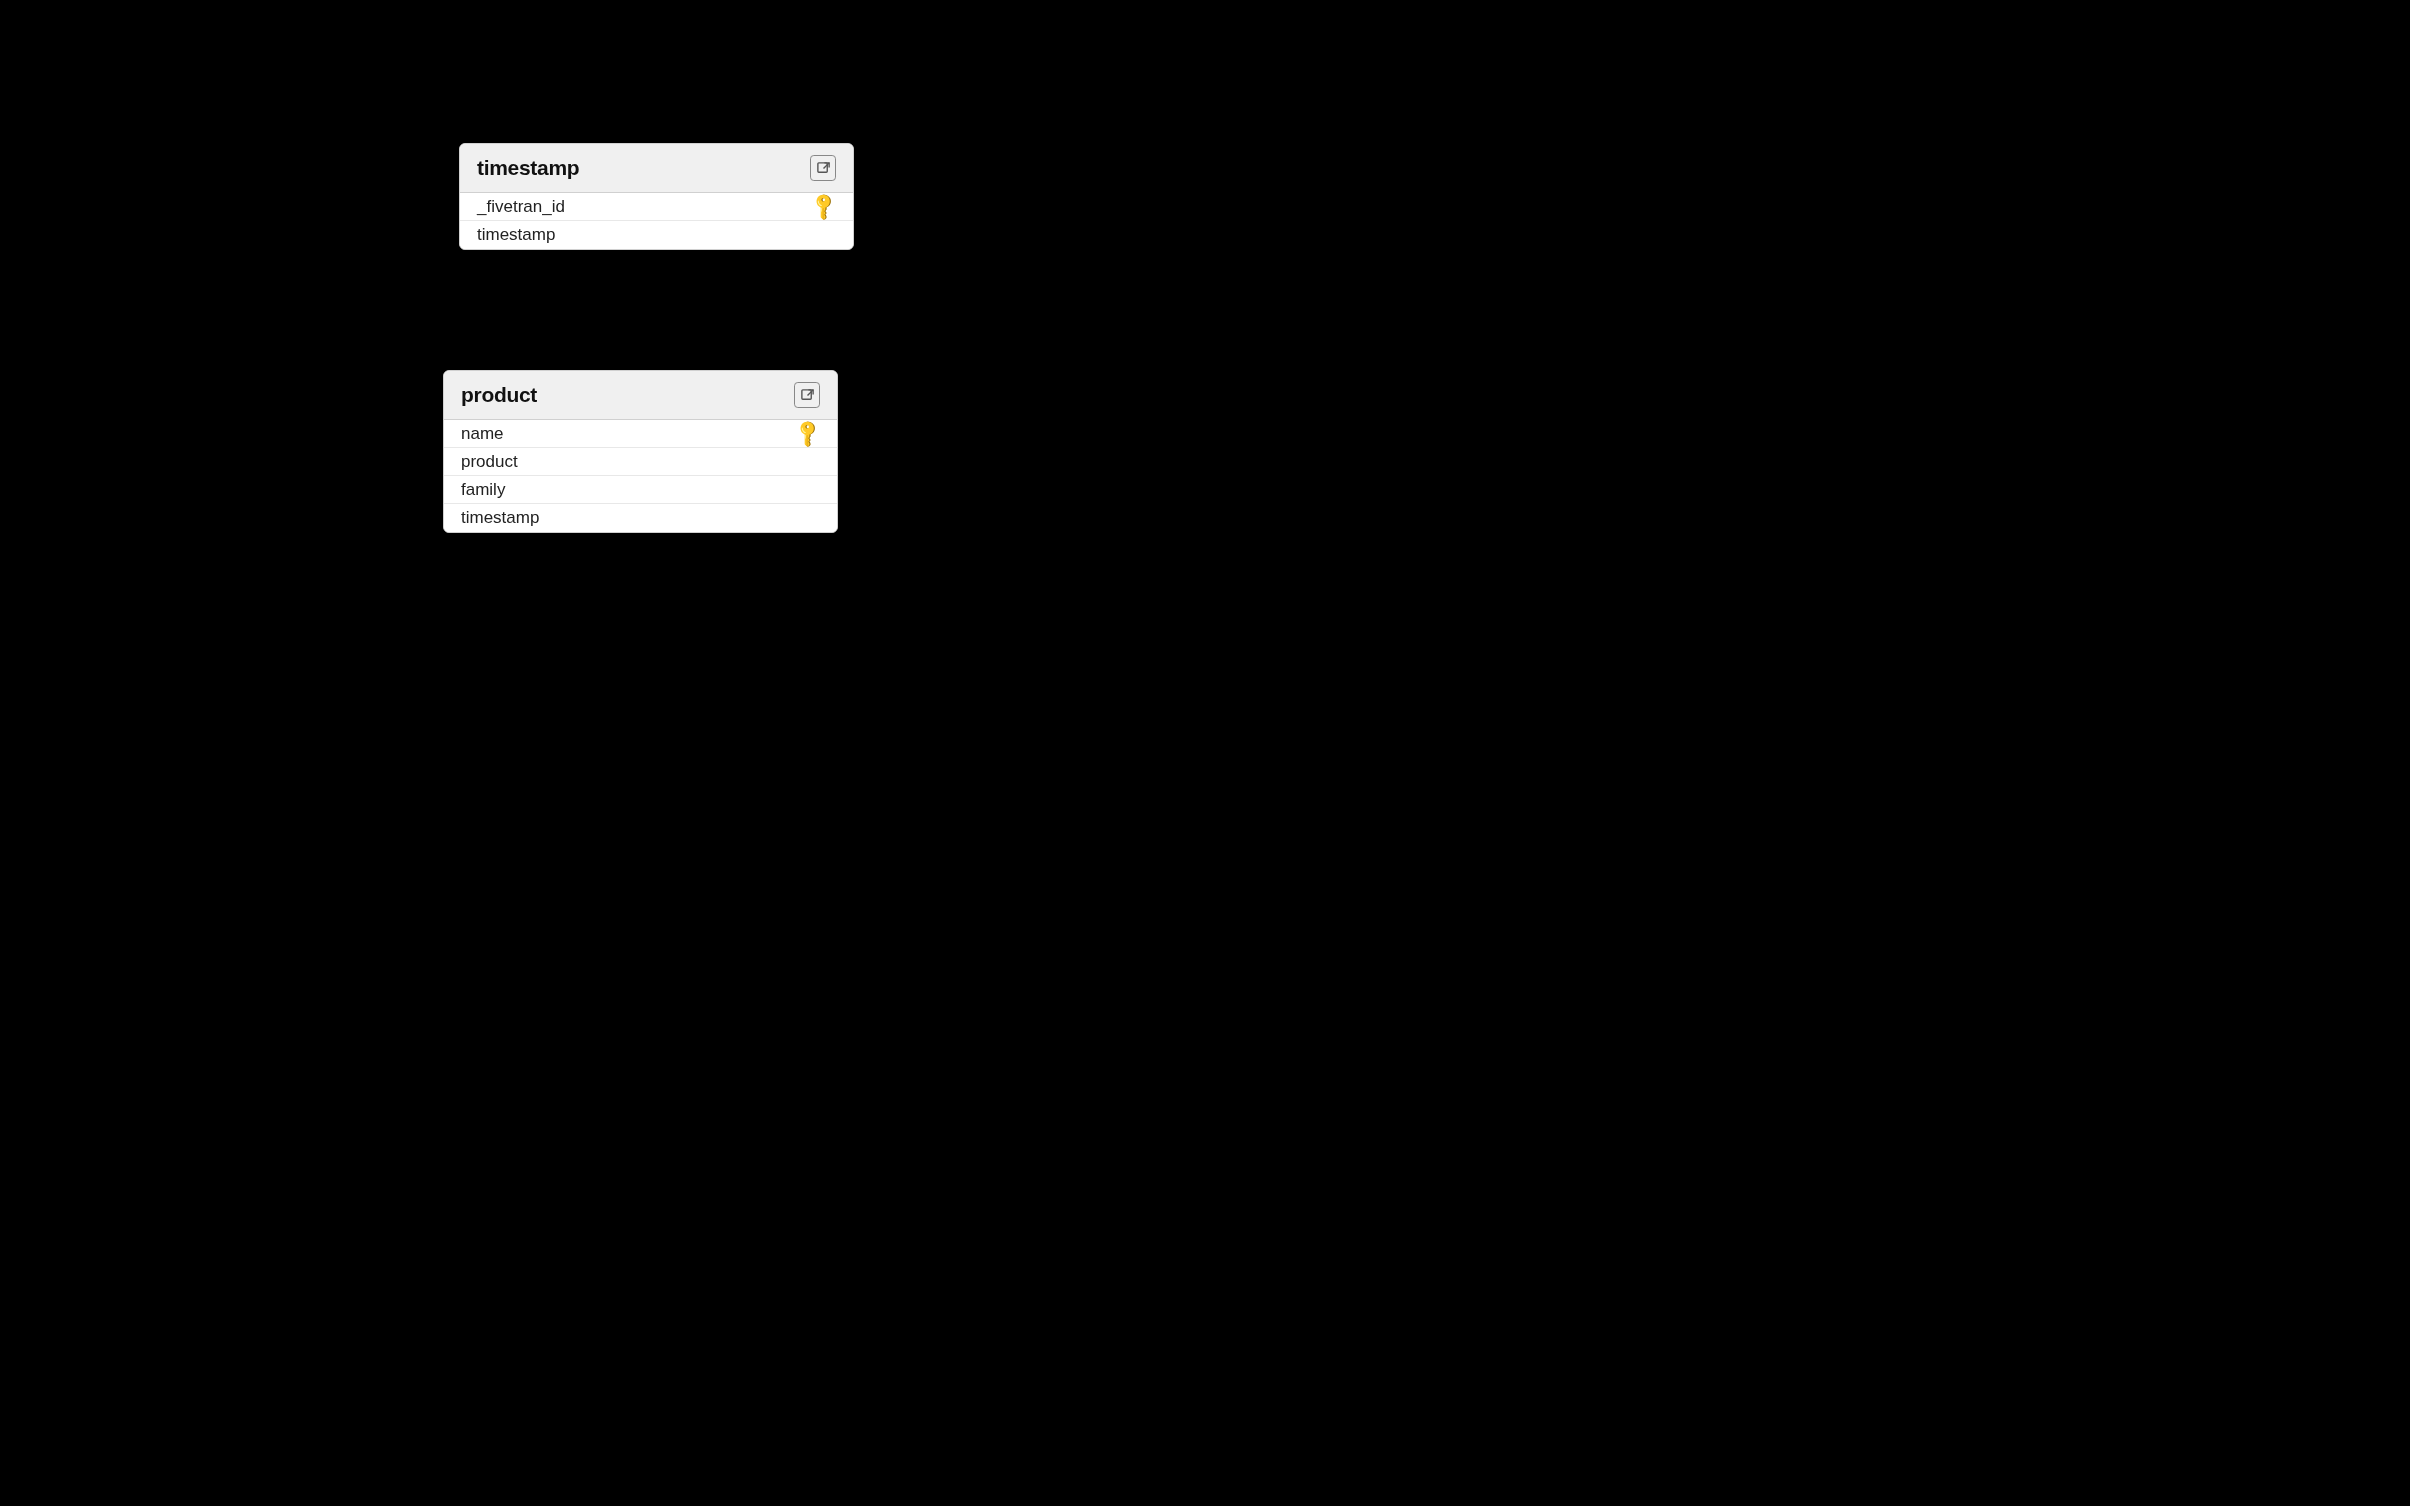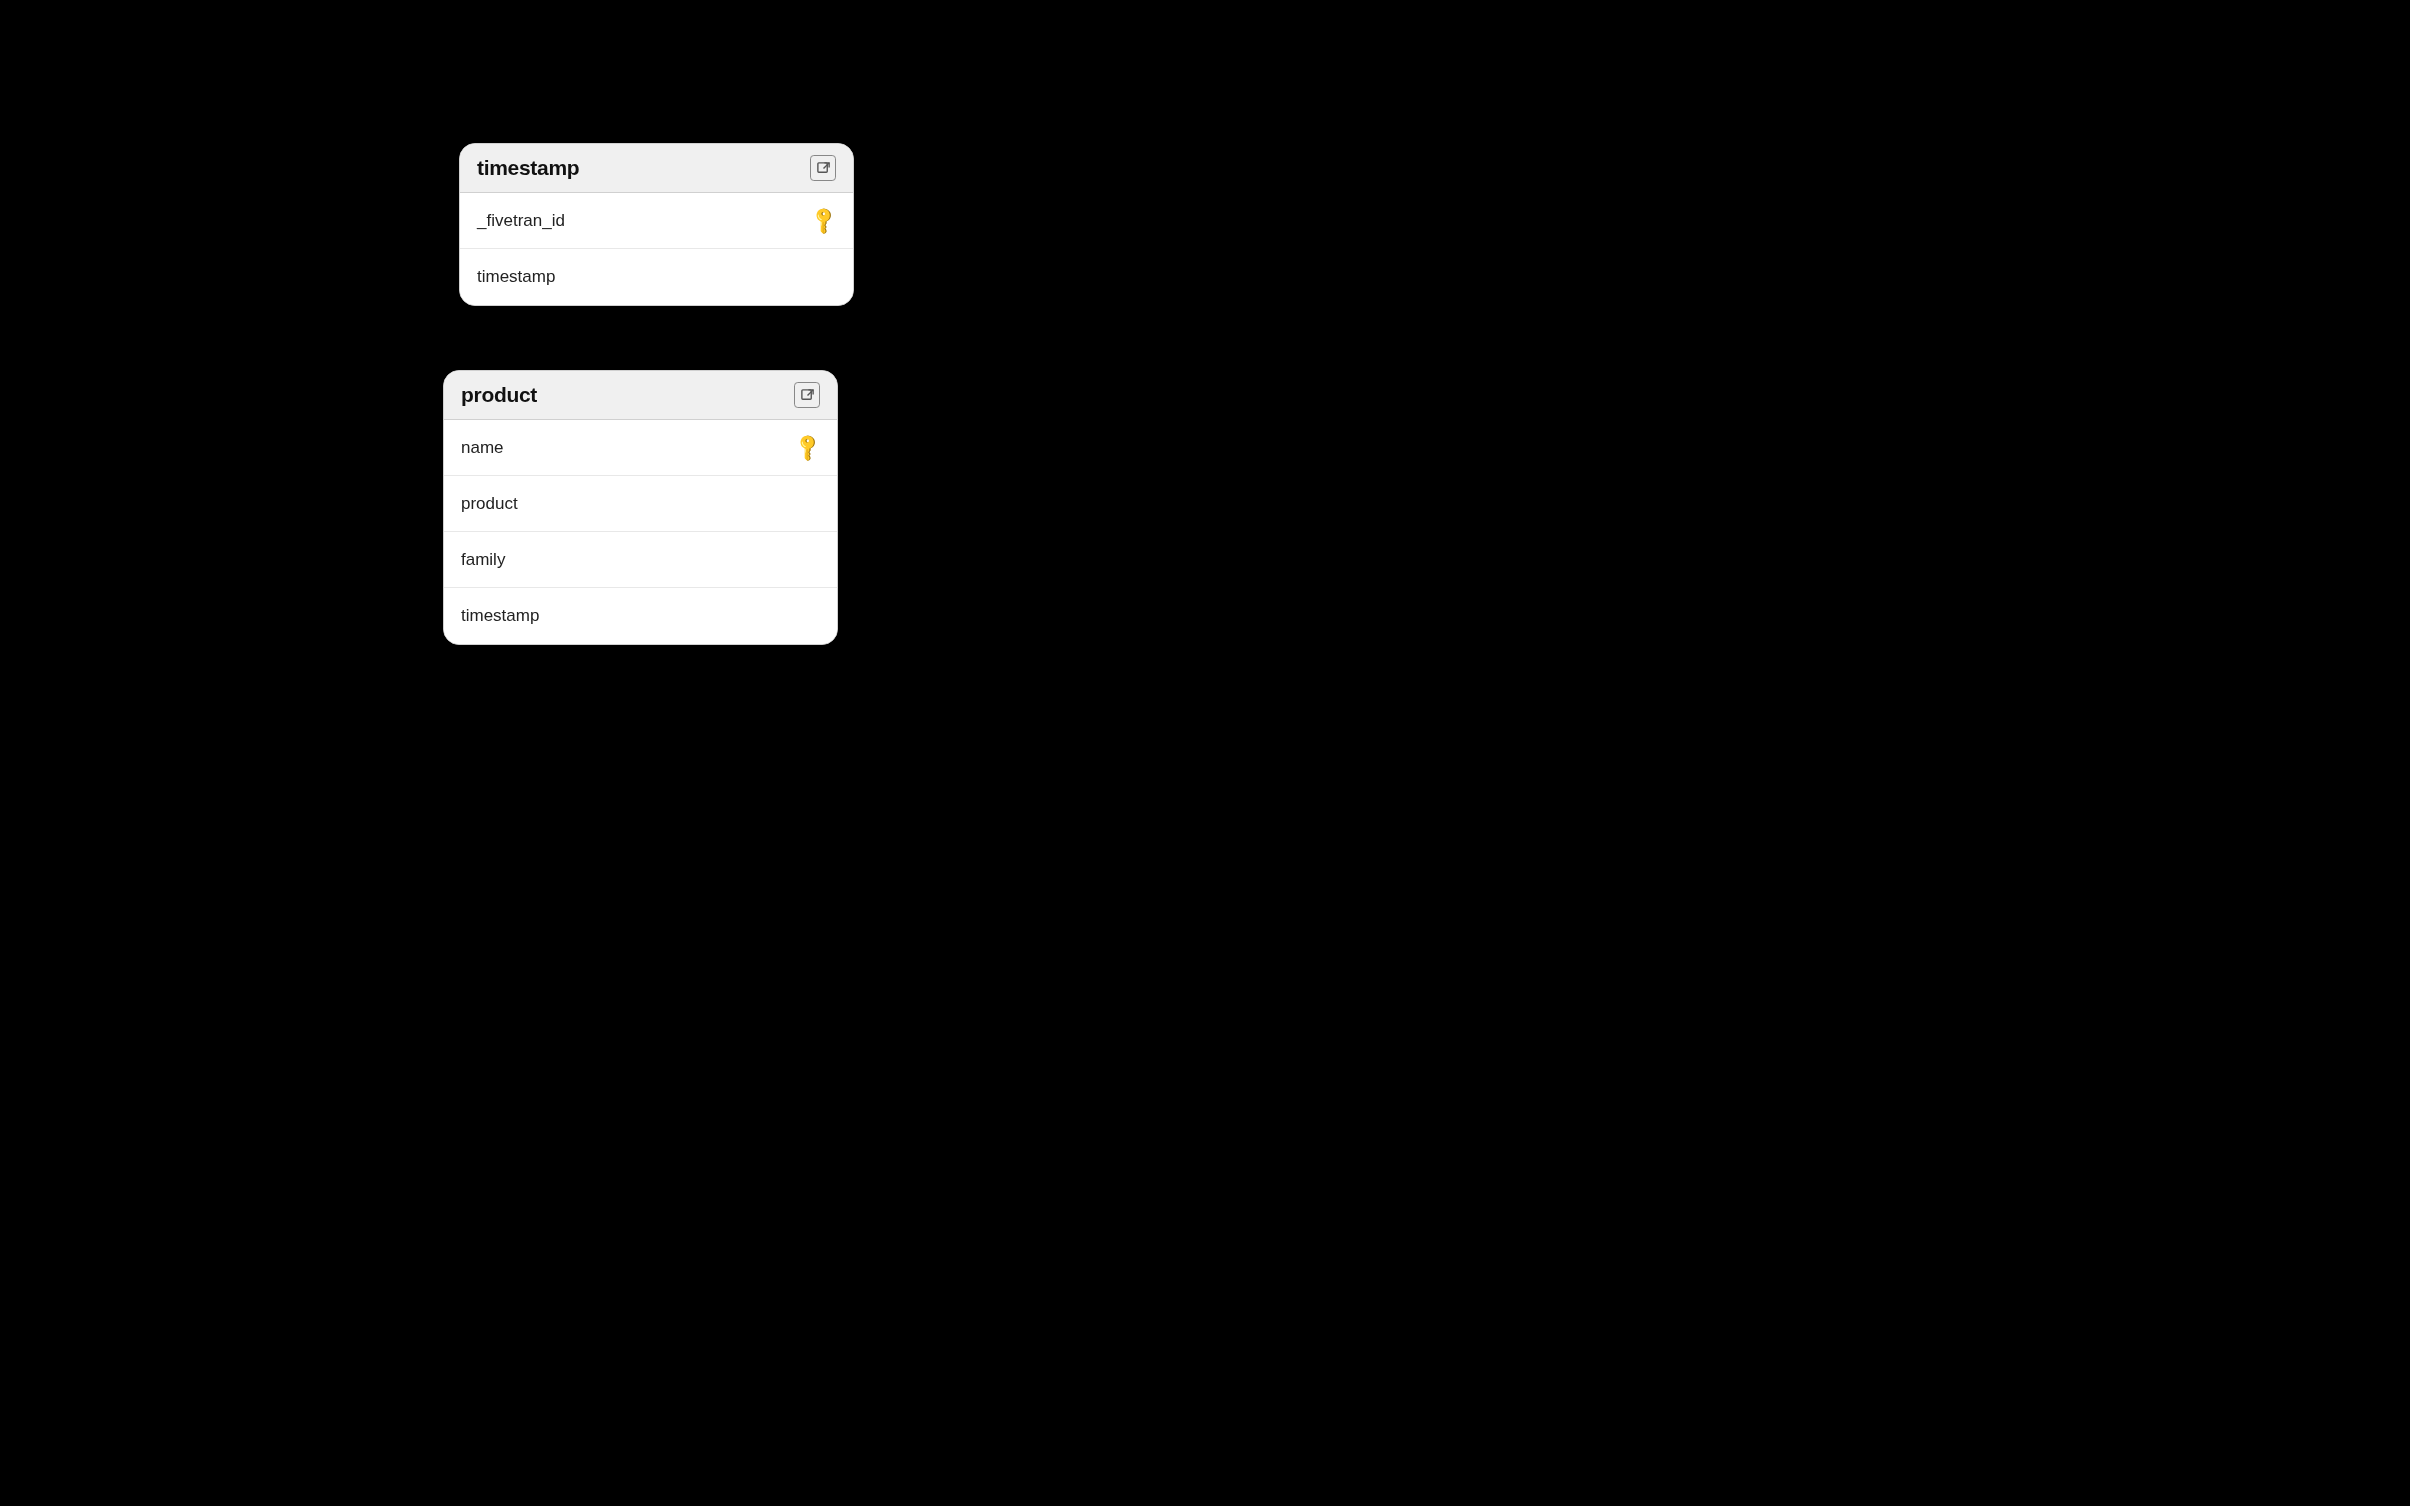--- a/index.html
+++ b/index.html
@@ -14,21 +14,21 @@
       background-color: #000000;
       font-family: -apple-system, BlinkMacSystemFont, 'Helvetica Neue', Arial, sans-serif;
       position: relative;
       overflow: hidden;
     }
 
     .table-card {
       position: absolute;
       background: #ffffff;
       border: 0.9px solid #d0d0d0;
-      border-radius: 16px;
+      border-radius: 6px;
       overflow: hidden;
       width: 395px;
       box-shadow: 0 0.9px 3.8px rgba(0,0,0,0.15);
     }
 
     .table-header {
       background: #f0f0f0;
       display: flex;
       align-items: center;
       justify-content: space-between;
@@ -58,21 +58,21 @@
     .external-link-icon svg {
       width: 15px;
       height: 15px;
     }
 
     .table-row {
       display: flex;
       align-items: center;
       justify-content: space-between;
       padding: 0 17px;
-      height: 56px;
+      height: 28px;
       border-bottom: 0.9px solid #e8e8e8;
       background: #ffffff;
     }
 
     .table-row:last-child {
       border-bottom: none;
     }
 
     .row-name {
       font-size: 17px;

